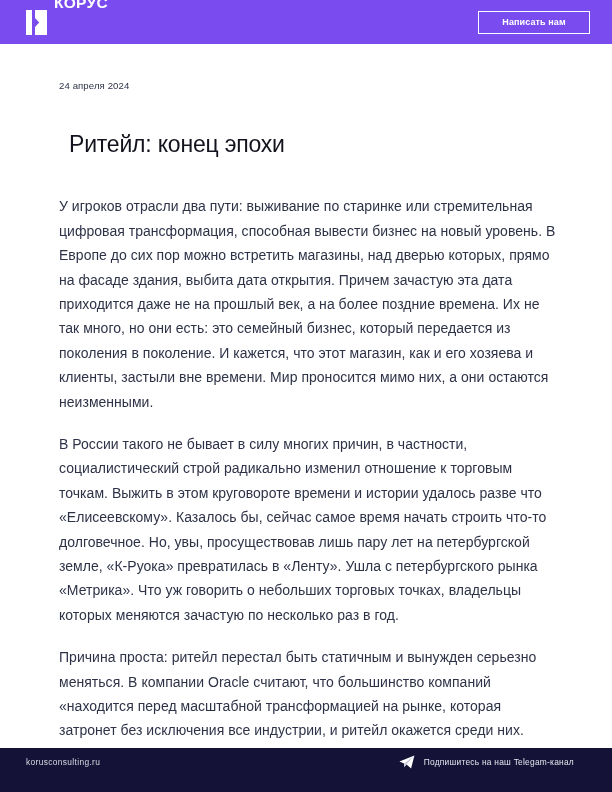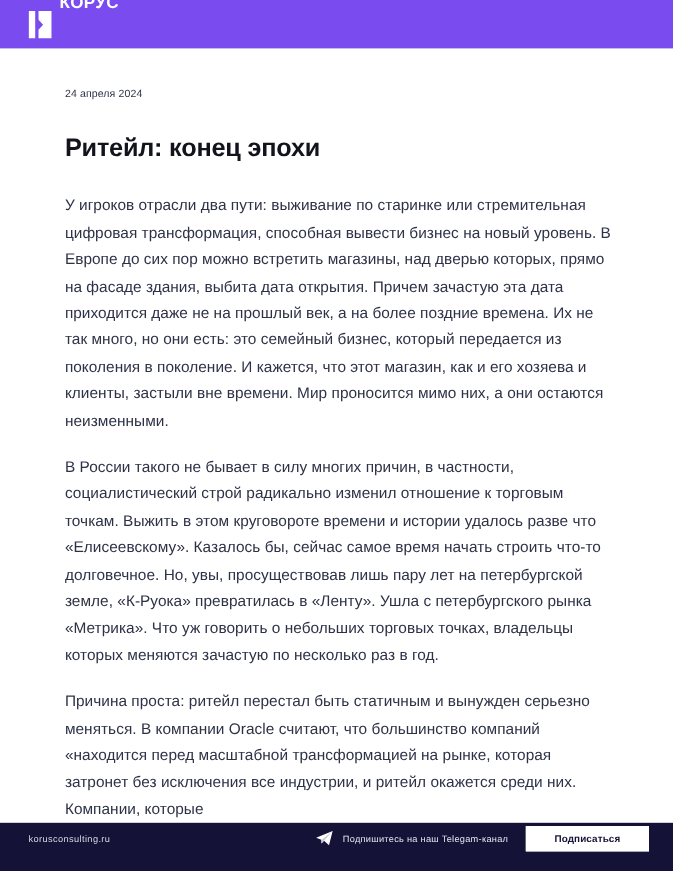--- a/index.html
+++ b/index.html
@@ -101,24 +101,24 @@
   }
 
   .article-date {
     margin-top: 36px;
     font-size: 9.6px;
     color: #2e3247;
     letter-spacing: 0.1px;
   }
 
   .article-title {
-    margin: 0;
+    margin: 10px;
     padding-top: 31px;
     font-size: 23px;
-    font-weight: bold;
+    font-weight: normal;
     color: #12131d;
     letter-spacing: -0.2px;
     line-height: 1.1;
   }
 
   .article-body {
     padding-top: 27px;
   }
 
   .article-body p {
@@ -208,20 +208,21 @@
         <rect x="0" y="0" width="6" height="25" fill="#ffffff"></rect>
         <path d="M9 0 H21 V25 H9 L9 17 L13.2 12.5 L9 8 Z" fill="#ffffff"></path>
       </svg>
     </span>
     <span class="brand-text">
       <span class="brand-name">КОРУС</span>
       <span class="brand-sub">КОНСАЛТИНГ</span>
     </span>
   </a>
 
+  <button class="btn-outline-white">Написать нам</button>
 </div>
 
 <div class="article">
 
   <div class="article-date">24 апреля 2024</div>
 
   <h1 class="article-title">Ритейл: конец эпохи</h1>
 
   <div class="article-body">
     <p>У игроков отрасли два пути: выживание по старинке или стремительная цифровая трансформация, способная вывести бизнес на новый уровень. В Европе до сих пор можно встретить магазины, над дверью которых, прямо на фасаде здания, выбита дата открытия. Причем зачастую эта дата приходится даже не на прошлый век, а на более поздние времена. Их не так много, но они есть: это семейный бизнес, который передается из поколения в поколение. И кажется, что этот магазин, как и его хозяева и клиенты, застыли вне времени. Мир проносится мимо них, а они остаются неизменными.</p>
@@ -237,14 +238,13 @@
   <div class="footer-promo">
     <span class="tg-icon">
       <svg class="tg-icon" viewBox="0 0 16 14" xmlns="http://www.w3.org/2000/svg" aria-hidden="true">
         <path d="M0.4 6.6 L15.4 0.5 L12.1 13.4 L7.6 9.4 L5.3 11.9 L5.1 8.4 Z" fill="#ffffff"></path>
         <path d="M5.3 8.6 L15.4 0.5 L5.2 11.9 Z" fill="#c7c9dd"></path>
       </svg>
     </span>
     <span class="footer-promo-label">Подпишитесь на наш Telegam-канал</span>
   </div>
 
-  <button class="btn-solid-white">Подписаться</button>
 </div>
 
 </body></html>

